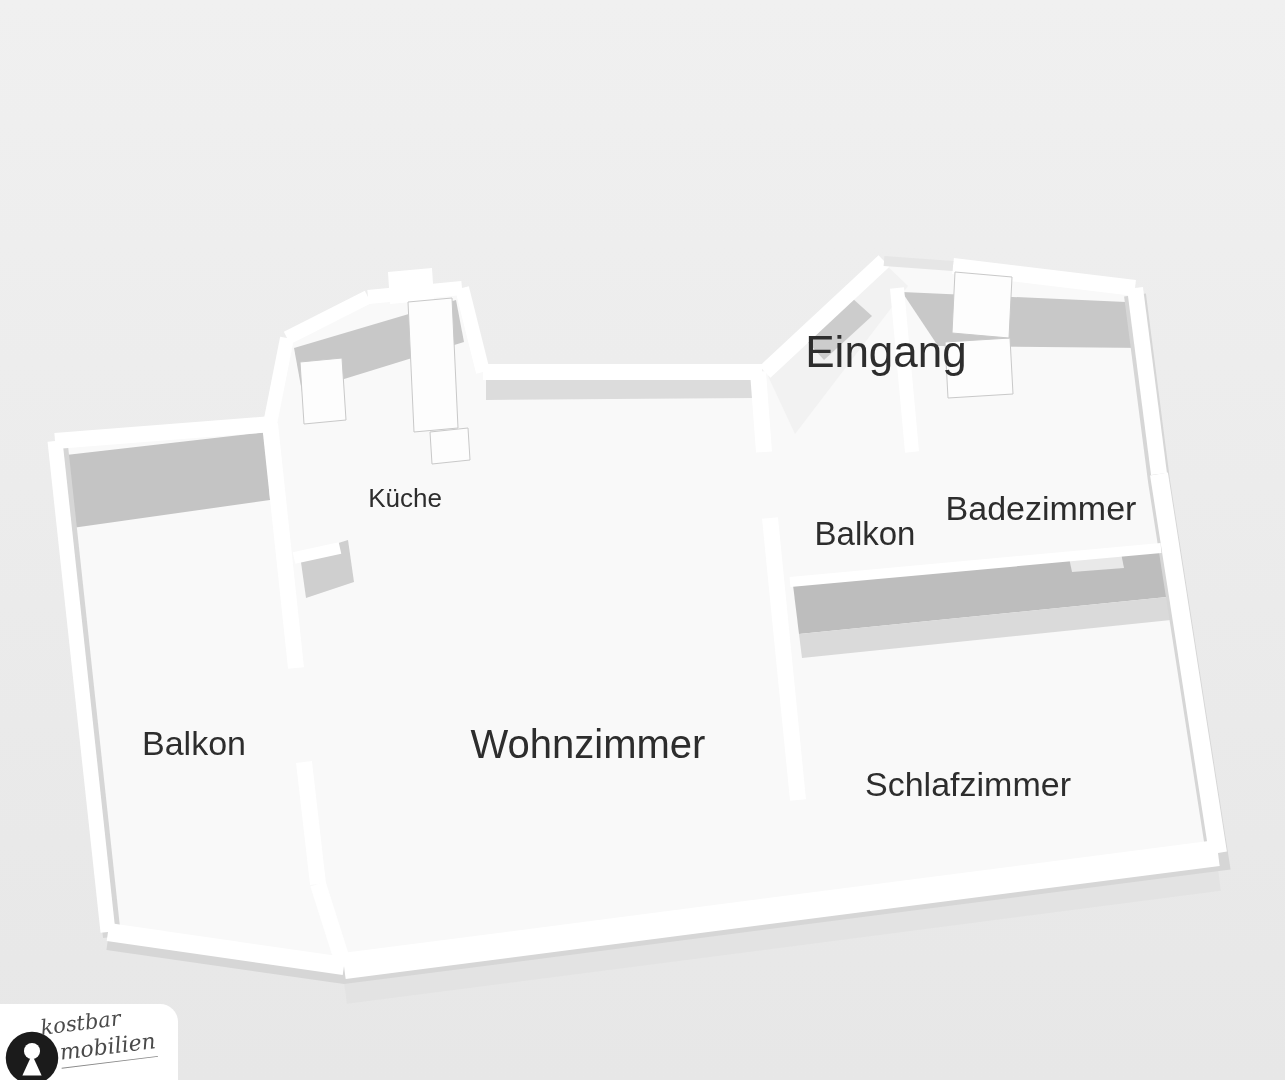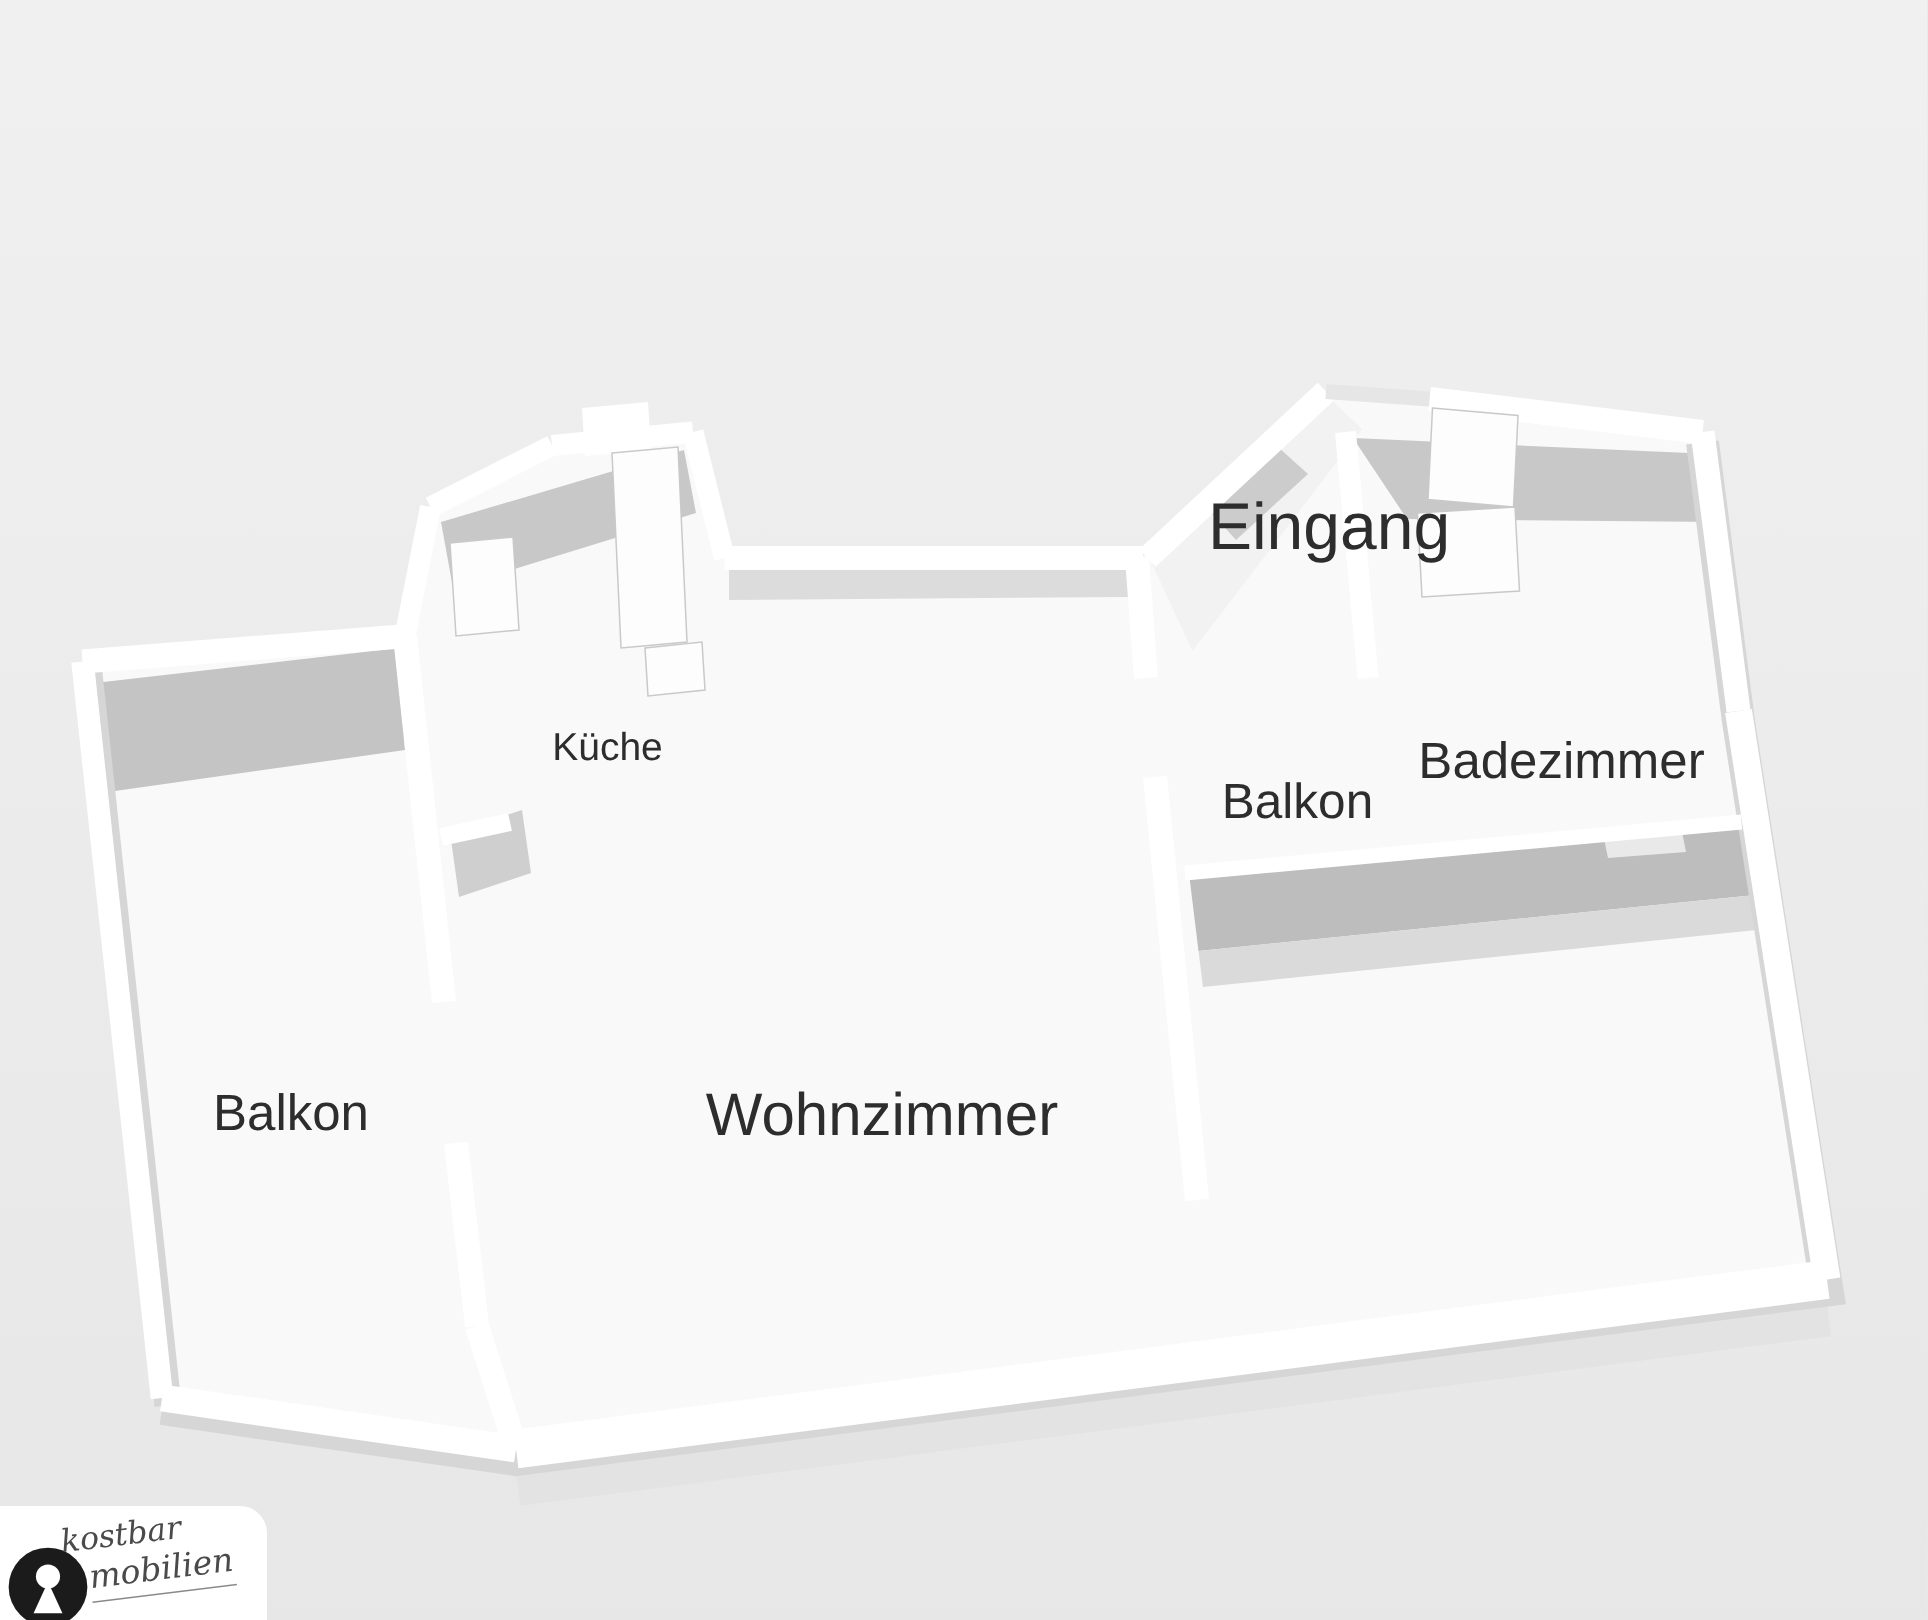--- a/index.html
+++ b/index.html
@@ -126,20 +126,21 @@
       <polygon class="fixture" points="955,272 1012,277 1009,338 952,333"></polygon>
     </g>
   </svg>
 
   <div class="room-label lbl-eingang">Eingang</div>
   <div class="room-label lbl-kueche">Küche</div>
   <div class="room-label lbl-badezimmer">Badezimmer</div>
   <div class="room-label lbl-vorraum">Balkon</div>
   <div class="room-label lbl-wohnzimmer">Wohnzimmer</div>
   <div class="room-label lbl-balkon">Balkon</div>
+  <div class="room-label lbl-schlafzimmer">Schlafzimmer</div>
 
   <div class="watermark">
     <svg class="wm-circle" width="56" height="56" viewBox="0 0 32 32" aria-hidden="true">
       <circle cx="16" cy="16" r="15" fill="#1b1b1b"></circle>
       <circle cx="16" cy="12" r="4.6" fill="#ffffff"></circle>
       <path d="M16,14 L10.5,26 L21.5,26 Z" fill="#ffffff"></path>
     </svg>
     <div class="wm-text">
       <span class="wm-line1">kostbar</span>
       <span class="wm-line2">mobilien</span>

